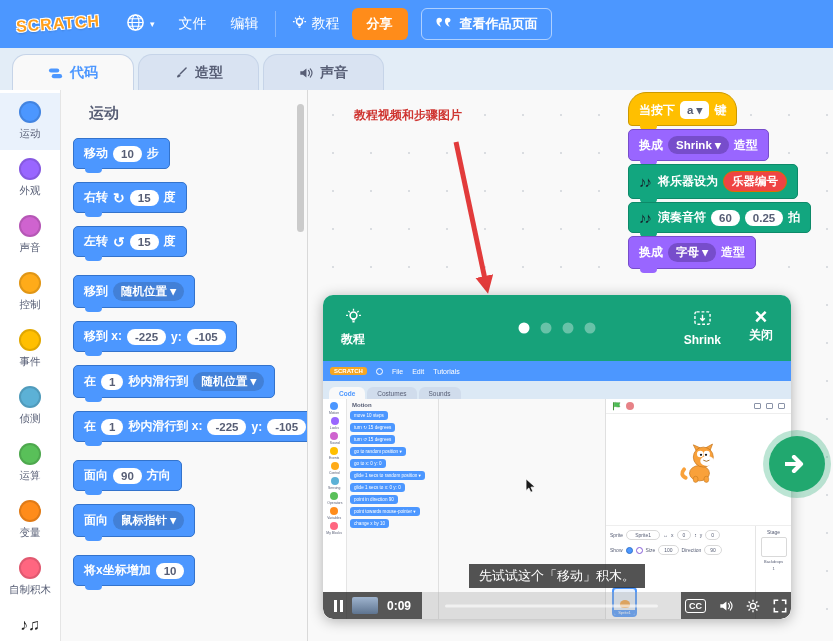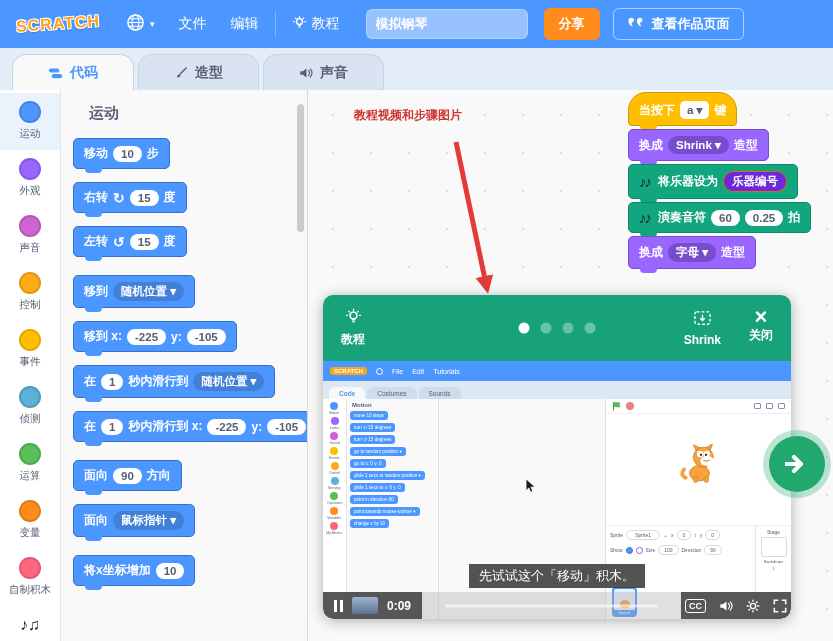--- a/index.html
+++ b/index.html
@@ -49,21 +49,21 @@
   .sblock::after { content:''; position:absolute; left:11px; bottom:-5px; width:17px; height:5px; background:inherit; border-radius:0 0 4px 4px; }
   .k-motion { background:#4C97FF; border-color:#3373CC; }
   .k-event  { background:#FFBF00; border-color:#CC9900; }
   .k-looks  { background:#9966FF; border-color:#774DCB; }
   .k-music  { background:#12A67F; border-color:#0D8A69; }
   .sblock.gap { margin-top:18px; }
   .sblock.hat { border-radius:18px 18px 4px 4px; padding-top:8px; }
   .bt { white-space:nowrap; }
   .glyph { font-size:14px; font-weight:700; }
   .oval { background:#fff; color:#575E75; border-radius:14px; padding:2px 8px; font-size:11.5px; font-weight:700; min-width:16px; text-align:center; cursor:text; }
-  .varov { background:#6d28d9; color:#fff; border:1px solid #DB6E00; cursor:pointer; }
+  .varov { background:#ef4444; color:#fff; border:1px solid #DB6E00; cursor:pointer; }
   .drop { background:#4280D7; color:#fff; border-radius:14px; padding:2px 8px; font-size:11.5px; font-weight:700; white-space:nowrap; cursor:pointer; }
   .k-looks .drop { background:#774DCB; }
   .droplight { background:#fff; color:#575E75; border-radius:5px; padding:2px 7px; font-size:11.5px; font-weight:700; white-space:nowrap; cursor:pointer; }
   .notesi { font-size:15px; color:#16202B; line-height:1; letter-spacing:-2px; margin-right:3px; }
   .stack { position:absolute; left:320px; top:2px; }
   .stack .sblock { margin-bottom:3px; }
 
   
   .annot { position:absolute; left:46px; top:17px; font-family:"Liberation Serif", serif; font-size:12px; font-weight:600; color:#CF3531; z-index:2; }
   .arrow-svg { position:absolute; left:118px; top:44px; z-index:2; }
@@ -154,21 +154,20 @@
     <span class="tb-item">编辑</span>
     <span class="tb-div"></span>
     <span class="tb-item">
       <span><svg width="15" height="15" viewBox="0 0 16 16">
             <circle cx="8" cy="7" r="3.2" fill="none" stroke="#fff" stroke-width="1.5"></circle>
             <path d="M6.5 11h3M7 13h2" stroke="#fff" stroke-width="1.3"></path>
             <path d="M8 .8v1.8M3.2 2.8l1.3 1.3M12.8 2.8l-1.3 1.3M1 7h1.8M13.2 7H15" stroke="#fff" stroke-width="1.2"></path>
           </svg></span>
       <span>教程</span>
     </span>
-    <input class="title-input" value="模拟钢琴" style="">
     <button class="share-btn">分享</button>
     <button class="view-btn">
       <span><svg width="17" height="13" viewBox="0 0 20 14">
             <path d="M5 1.5C2.8 1.5 1.6 3.3 1.7 5.4 1.9 8.6 4.2 10.9 7.2 12 5.7 10 5.2 8.4 5.4 6.9 7 6.9 8.2 5.8 8.2 4.2 8.2 2.6 6.9 1.5 5 1.5Z" fill="#fff"></path>
             <path d="M15 1.5c-2.2 0-3.4 1.8-3.3 3.9 .2 3.2 2.5 5.5 5.5 6.6 -1.5-2-2-3.6-1.8-5.1 1.6 0 2.8-1.1 2.8-2.7 0-1.6-1.3-2.7-3.2-2.7Z" fill="#fff"></path>
           </svg></span>
       <span>查看作品页面</span>
     </button>
   </div>
 

